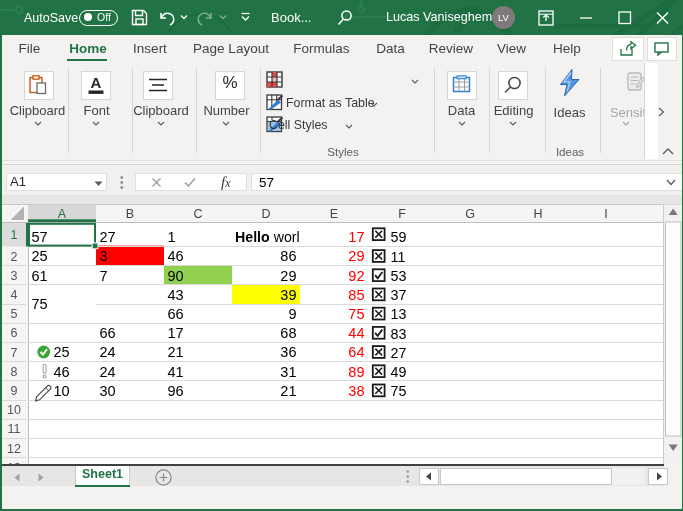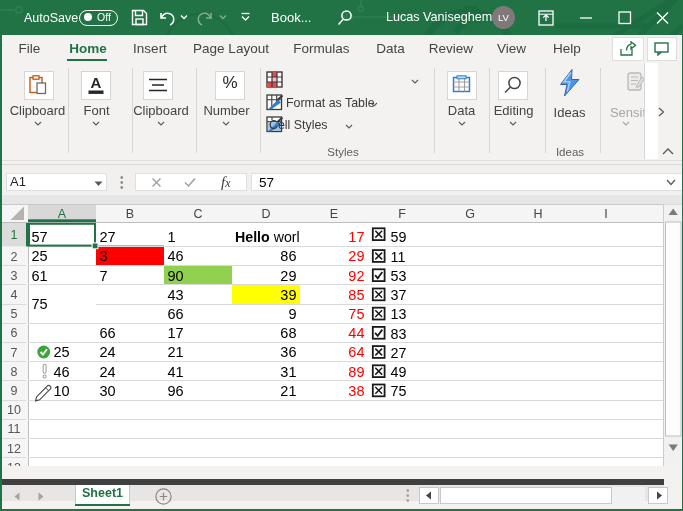--- a/index.html
+++ b/index.html
@@ -19,21 +19,21 @@
   .bigbtn{position:absolute;width:30px;height:29px;background:#fff;border:1px solid #d8d6d4;box-sizing:border-box;}
   .blabel{position:absolute;font-size:13px;color:#444;text-align:center;white-space:nowrap;}
   .chev{position:absolute;width:8px;height:5px;}
   .glabel{position:absolute;font-size:11.5px;color:#605e5c;text-align:center;white-space:nowrap;}
   .srow{position:absolute;font-size:12.4px;color:#3b3a39;white-space:nowrap;}
   
   #fbar{position:absolute;left:0;top:164px;width:683px;height:31px;background:#f1f0ef;padding-left:20px;}
   
   #sheet{position:absolute;left:0;top:195px;width:683px;height:271px;}
   
-  #stabs{position:absolute;left:0;top:479px;width:664px;height:22px;background:#e7e6e5;border-top:6px solid #404040;box-sizing:border-box;}
+  #stabs{position:absolute;left:0;top:464px;width:664px;height:22px;background:#e7e6e5;border-top:2px solid #404040;box-sizing:border-box;}
   
   #status{position:absolute;left:0;top:488px;width:683px;height:20.5px;background:#f3f2f1;border-top:1px solid #dadada;box-sizing:border-box;}
   #bottomgreen{position:absolute;left:0;top:508.5px;width:683px;height:2.5px;background:#217346;}
 </style>
 </head>
 <body>
 <div id="app">
   <div id="tabrow">
     <div class="tab" style="left:11px;width:37px;">File</div>
     <div class="tab" style="left:62px;width:52px;font-weight:bold;color:#217346;">Home</div>

